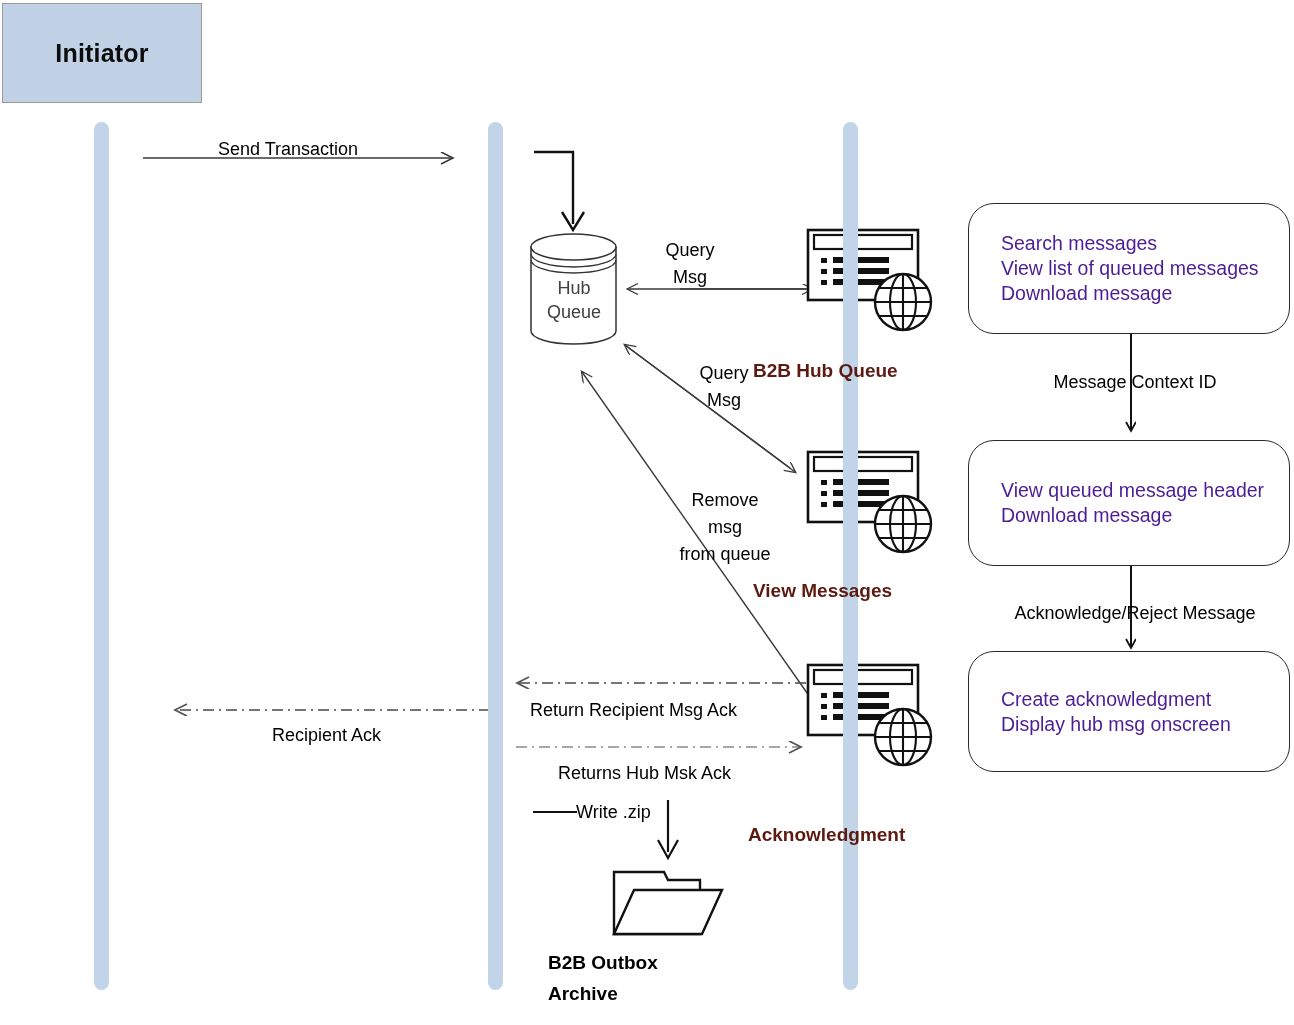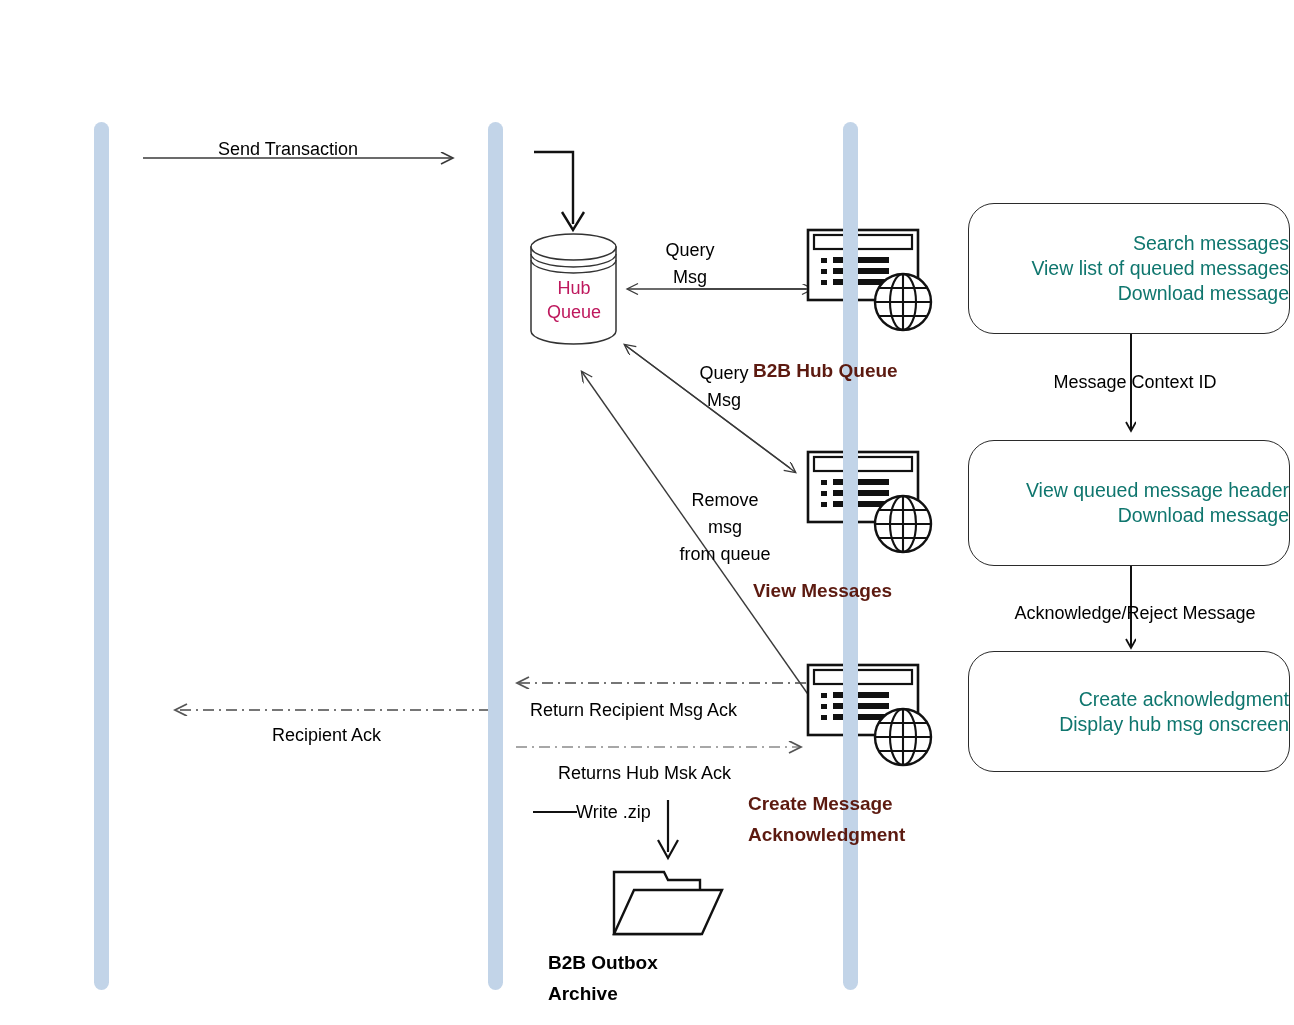--- a/index.html
+++ b/index.html
@@ -58,24 +58,23 @@
     border-radius: 26px;
     box-sizing: border-box;
     background: #ffffff;
     display: flex;
     flex-direction: column;
     justify-content: center;
     padding-left: 32px;
   }
   .proc-line {
     font-size: 19.5px;
-    color: #0f766e;
+    color: #4c1d95;
     line-height: 25px;
     white-space: nowrap;
-    text-align: right;
   }
 
   
   .lbl {
     position: absolute;
     font-size: 18px;
     color: #000000;
     white-space: nowrap;
     line-height: 23px;
   }
@@ -94,21 +93,21 @@
 
   
   .cylinder {
     position: absolute;
   }
   .cyl-text {
     position: absolute;
     width: 100%;
     text-align: center;
     font-size: 18px;
-    color: #be185d;
+    color: #404040;
     line-height: 24px;
   }
 </style>
 </head>
 <body>
 
 <div id="stage">
 
   <svg id="wires" viewBox="0 0 1294 1025">
     <defs>
@@ -237,20 +236,23 @@
     </g>
 
     <g>
       <line x1="1131" y1="334" x2="1131" y2="430" stroke="#111" stroke-width="2" marker-end="url(#fhead)"></line>
     </g>
     <g>
       <line x1="1131" y1="563" x2="1131" y2="647" stroke="#111" stroke-width="2" marker-end="url(#fhead)"></line>
     </g>
   </svg>
 
+  <div class="actor-box" style="left:2px; top:3px; width:200px; height:100px;">
+    <span class="actor-label">Initiator</span>
+  </div>
 
 
 
   <div class="lifeline" style="left:94px; top:122px; height:868px;"></div>
   <div class="lifeline" style="left:488px; top:122px; height:868px;"></div>
   <div class="lifeline" style="left:843px; top:122px; height:868px;"></div>
 
   <div class="cylinder" style="left:531px; top:276px; width:86px;">
     <div class="cyl-text" style="top:0;">Hub</div>
     <div class="cyl-text" style="top:24px;">Queue</div>
@@ -273,21 +275,20 @@
   <div class="lbl" style="left:530px; top:699px;">Return Recipient Msg Ack</div>
 
   <div class="lbl" style="left:558px; top:762px;">Returns Hub Msk Ack</div>
 
   <div class="lbl" style="left:576px; top:801px;">Write .zip</div>
 
   <div class="caption" style="left:753px; top:358px; width:230px;">B2B Hub Queue</div>
 
   <div class="caption" style="left:753px; top:578px; width:230px;">View Messages</div>
 
-  <div class="caption" style="left:748px; top:791px; width:240px;">Create Message</div>
   <div class="caption" style="left:748px; top:822px; width:240px;">Acknowledgment</div>
 
   <div class="caption black" style="left:548px; top:950px; width:230px;">B2B Outbox</div>
   <div class="caption black" style="left:548px; top:981px; width:230px;">Archive</div>
 
   <div class="proc-box" style="left:968px; top:203px; width:322px; height:131px;">
     <div class="proc-line">Search messages</div>
     <div class="proc-line">View list of queued messages</div>
     <div class="proc-line">Download message</div>
   </div>

